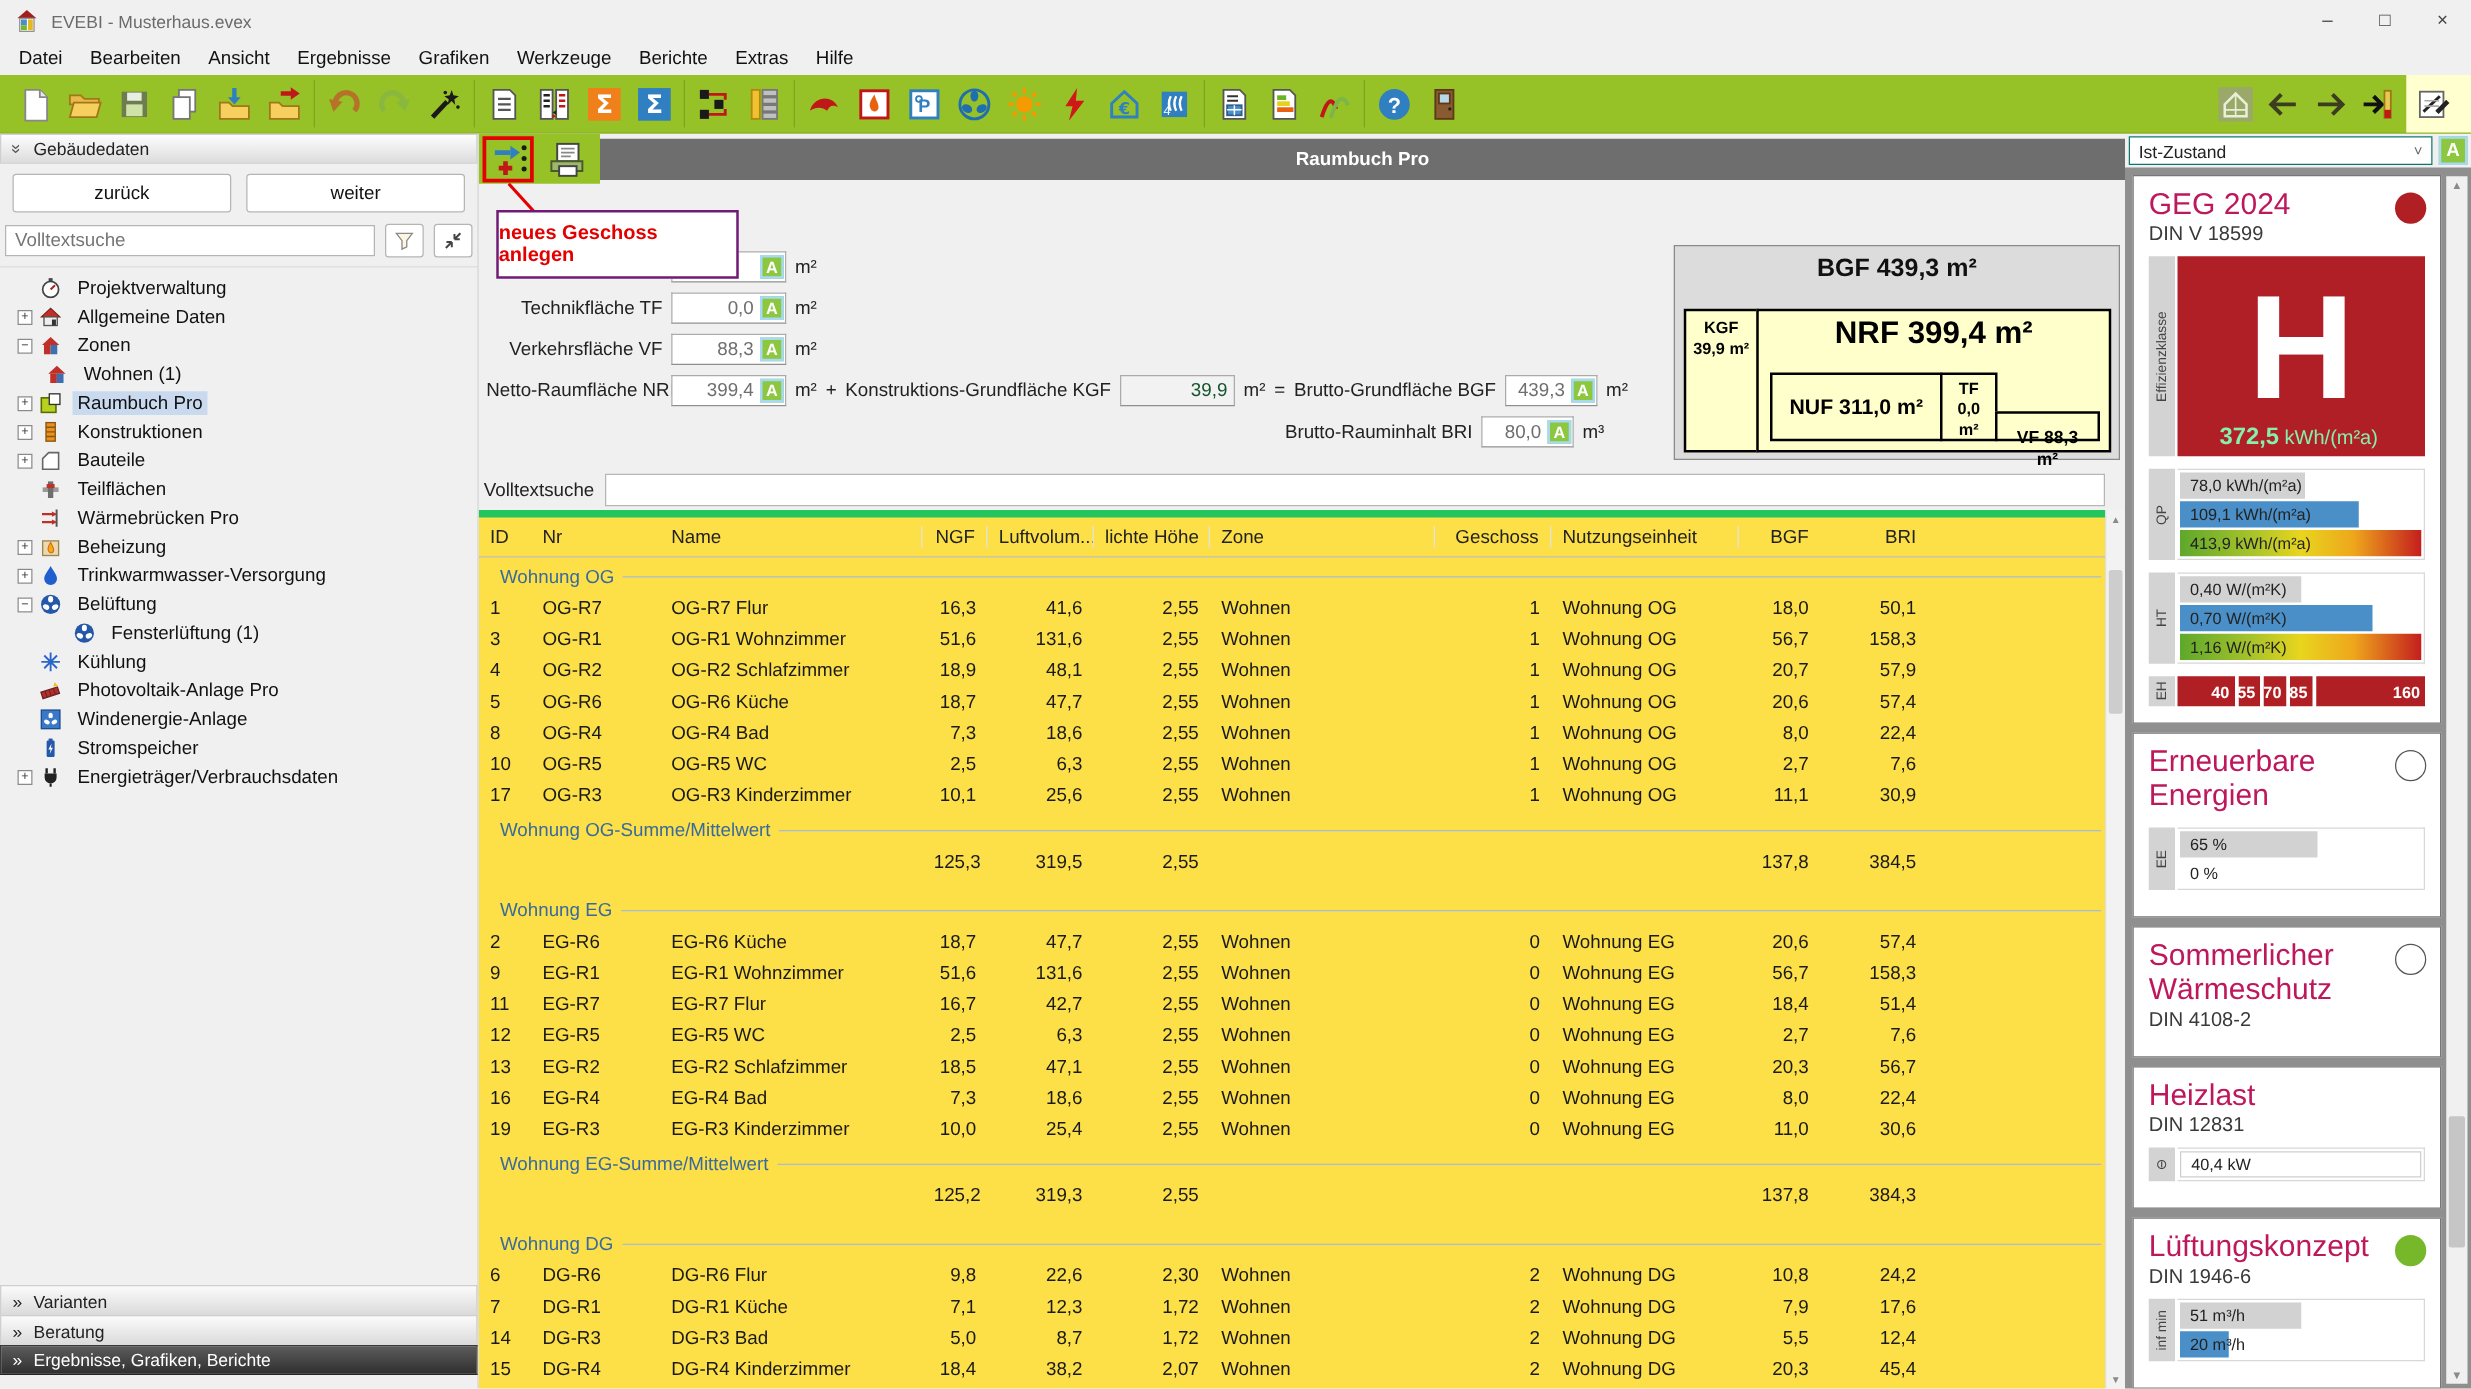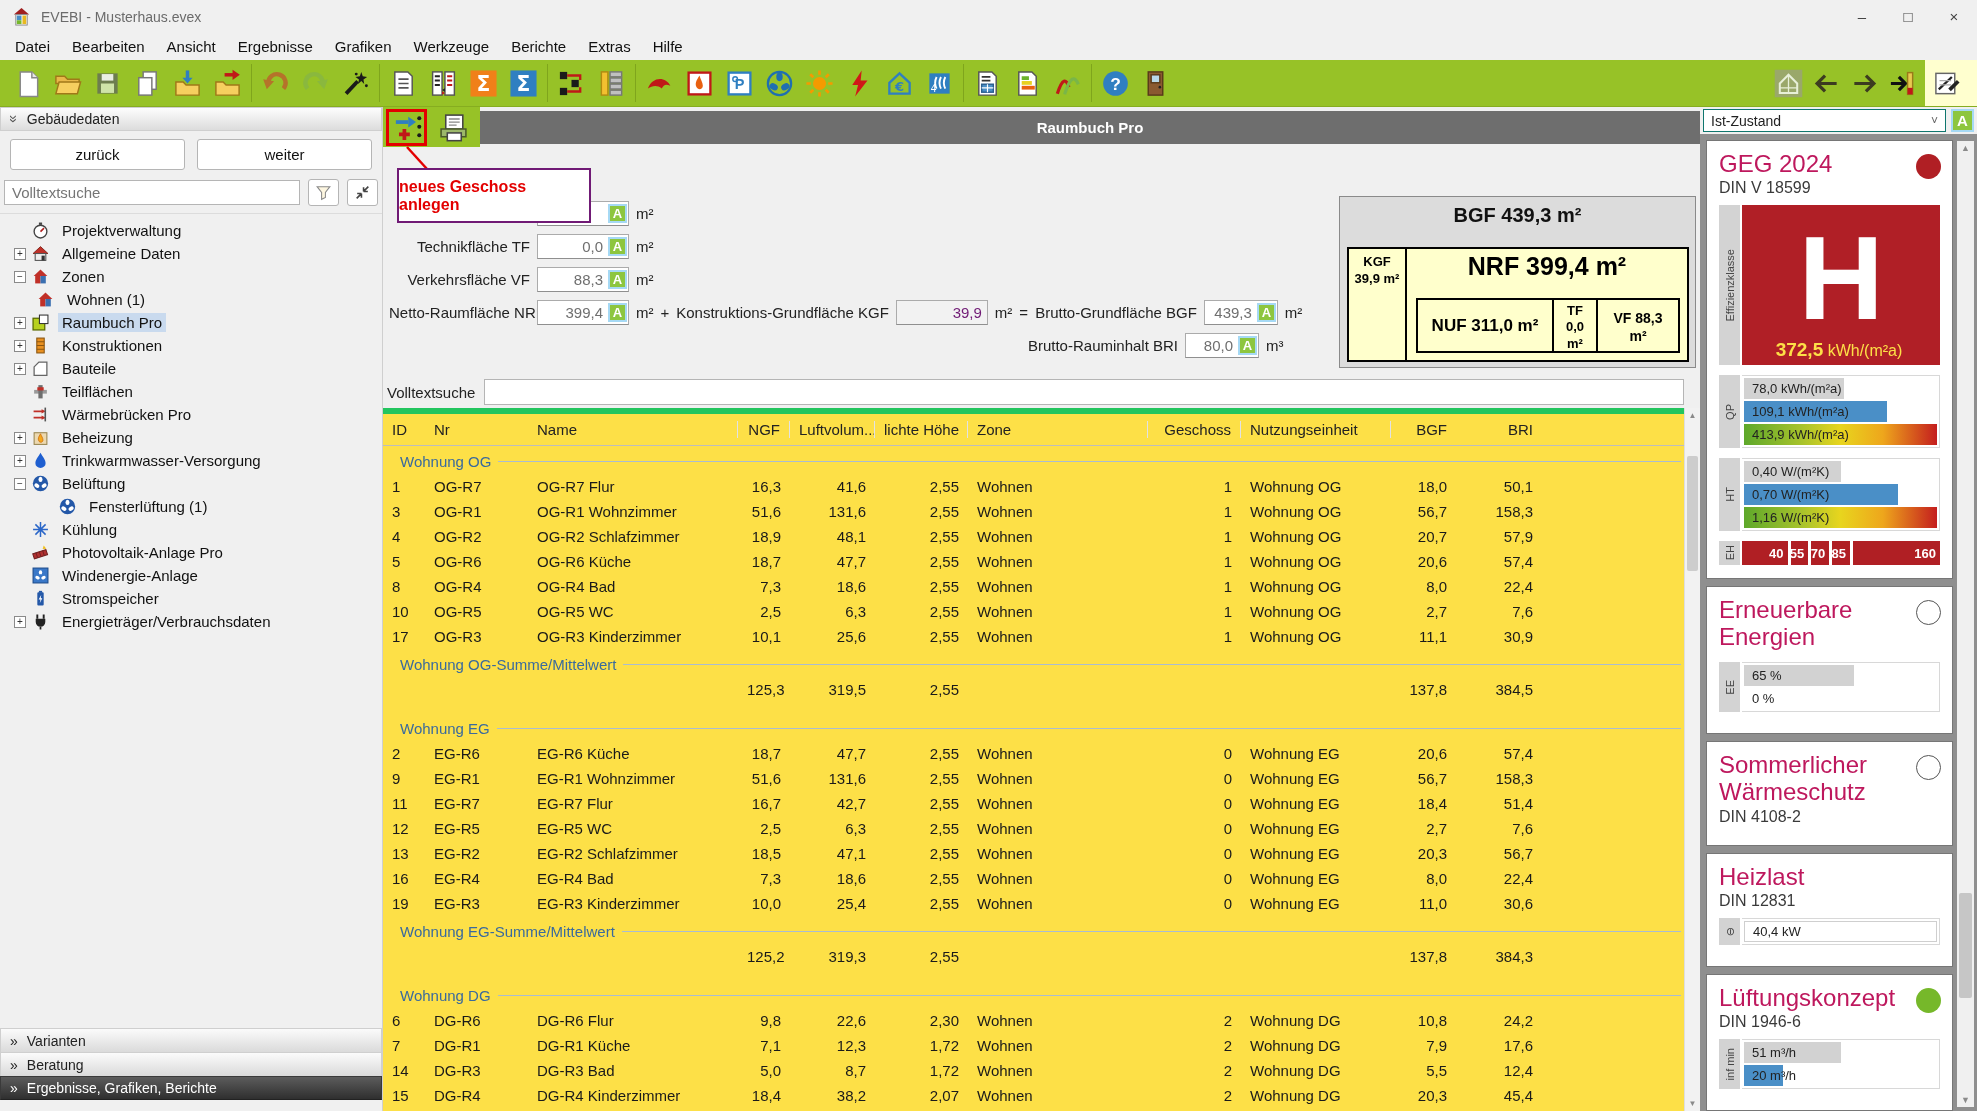--- a/index.html
+++ b/index.html
@@ -64,36 +64,36 @@
   .ann-box { position:absolute; left:14px; top:61px; width:194px; height:55px; background:#fff; border:2px solid #701a75; z-index:7; display:flex; align-items:center; justify-content:center; font-weight:bold; color:#e30000; font-size:16px; }
 
   .form { position:absolute; top:93px; left:6px; font-size:15px; color:#222; z-index:2; }
   .frow { display:flex; align-items:center; height:27px; margin-bottom:6px; white-space:nowrap; }
   .flabel { width:141px; text-align:right; margin-right:7px; }
   .flabel5 { width:789px; text-align:right; margin-right:7px; }
   .ffield { width:92px; height:25px; border:1px solid #ababab; border-bottom-color:#8f8f8f; background:#fff; display:flex; align-items:center; }
   .ffield.small { width:74px; }
   .ffield.ro { background:#f2f2f2; }
   .fval { flex:1; text-align:right; color:#6f6f6f; padding-right:5px; }
-  .fval.dark { color:#701a75; }
+  .fval.dark { color:#14532d; }
   .abtn { width:19px; height:19px; background:#8dc63f; color:#fff; font-weight:bold; font-size:13px; display:flex; align-items:center; justify-content:center; border:2px solid #a6d9f4; margin-right:1px; flex:none; }
   .funit { margin-left:7px; }
   .fop { margin:0 7px; }
 
   .bgf-box { position:absolute; left:956px; top:89px; width:357px; height:172px; background:#dcdcdc; border:1px solid #8a8a8a; z-index:3; }
   .bgf-title { text-align:center; font-weight:bold; font-size:20px; margin-top:7px; color:#111; }
   .bgf-yellow { position:absolute; left:7px; right:6px; top:50px; bottom:5px; display:flex; }
   .ycell { background:#ffffcc; border:2px solid #000; }
   .bgf-kgf { width:60px; font-weight:bold; font-size:13px; text-align:center; padding-top:5px; line-height:1.3; flex:none; }
   .bgf-nrf { flex:1; margin-left:-2px; position:relative; }
   .bgf-nrf-title { text-align:center; font-weight:bold; font-size:25px; margin-top:3px; }
   .bgf-sub { position:absolute; left:9px; right:7px; top:49px; bottom:7px; display:flex; }
   .bgf-nuf { flex:1; font-weight:bold; font-size:17px; display:flex; align-items:center; justify-content:center; }
   .bgf-tf { width:46px; margin-left:-2px; font-weight:bold; font-size:13px; text-align:center; line-height:1.25; padding-top:3px; flex:none; }
-  .bgf-vf { width:84px; margin-left:-2px; font-weight:bold; font-size:14px; text-align:center; padding-top:9px; line-height:1.3; flex:none; }
+  .bgf-vf { width:84px; margin-left:-2px; font-weight:bold; font-size:14px; text-align:center; padding-top:9px; line-height:1.3; flex:none;margin-top:31px; }
 
   .tsearch { position:absolute; top:271px; left:1px; right:16px; height:28px; display:flex; align-items:center; z-index:1; }
   .tsearch .lbl { font-size:15px; padding:0 9px 0 3px; color:#222; }
   .tsearch input { flex:1; height:26px; border:1px solid #b5b5b5; background:#fff; font-size:15px; padding:0 6px; }
 
   .table { --cols:42px 103px 210px 52px 85px 93px 180px 93px 150px 65px 86px 1fr;
            position:absolute; top:301px; left:0; right:16px; bottom:0; background:#fde047; border-top:6px solid #22c55e; overflow:hidden; }
   .thead { display:grid; grid-template-columns:var(--cols); height:32px; align-items:center; border-bottom:1px solid #bdbdbd; font-size:15px; color:#222; }
   .th { padding:0 9px; white-space:nowrap; overflow:hidden; }
   .th.r { text-align:right; }
@@ -120,21 +120,21 @@
   .card-sub { font-size:16px; color:#3a3a3a; margin-top:2px; margin-bottom:8px; }
   .status { position:absolute; top:13px; right:11px; width:25px; height:25px; border-radius:50%; }
   .status.red { background:#b01f24; }
   .status.green { background:#76b82a; }
   .status.open { border:1.5px solid #555; background:#fff; }
   .klass { display:flex; margin:4px 0 10px 0; }
   .axis { width:21px; background:#d3d3d3; display:flex; align-items:center; justify-content:center; margin-right:2px; flex:none; }
   .axis span { writing-mode:vertical-rl; transform:rotate(180deg); font-size:11px; color:#444; white-space:nowrap; }
   .kbox { flex:1; height:160px; background:#b01f26; position:relative; display:flex; align-items:center; justify-content:center; }
   .kletter { color:#fff; font-size:118px; font-weight:bold; line-height:1; margin-top:-14px; }
-  .kvalue { position:absolute; bottom:4px; left:0; right:4px; text-align:center; font-size:16px; color:#fde047; }
+  .kvalue { position:absolute; bottom:4px; left:0; right:4px; text-align:center; font-size:16px; color:#86efac; }
   .kvalue b { font-size:19px; }
   .bargroup { display:flex; margin-bottom:10px; }
   .bars { flex:1; border:1px solid #d8d8d8; border-left:none; padding:2px; display:flex; flex-direction:column; gap:2px; background:#fff; }
   .bar { height:21px; display:flex; align-items:center; font-size:13px; color:#222; padding-left:8px; white-space:nowrap; }
   .b-gray { background:#d2d2d2; }
   .b-blue { background:#4a8fc7; }
   .b-gradient { background:linear-gradient(90deg,#5ea82b,#a8c32b 30%,#e8d51e 50%,#eea61c 72%,#c41e1e 100%); }
   .b-plain { background:transparent; padding-left:8px; }
   .b-outline { background:#fff; border:1px solid #cfcfcf; }
   .scale { display:flex; height:24px; margin-bottom:2px; }

